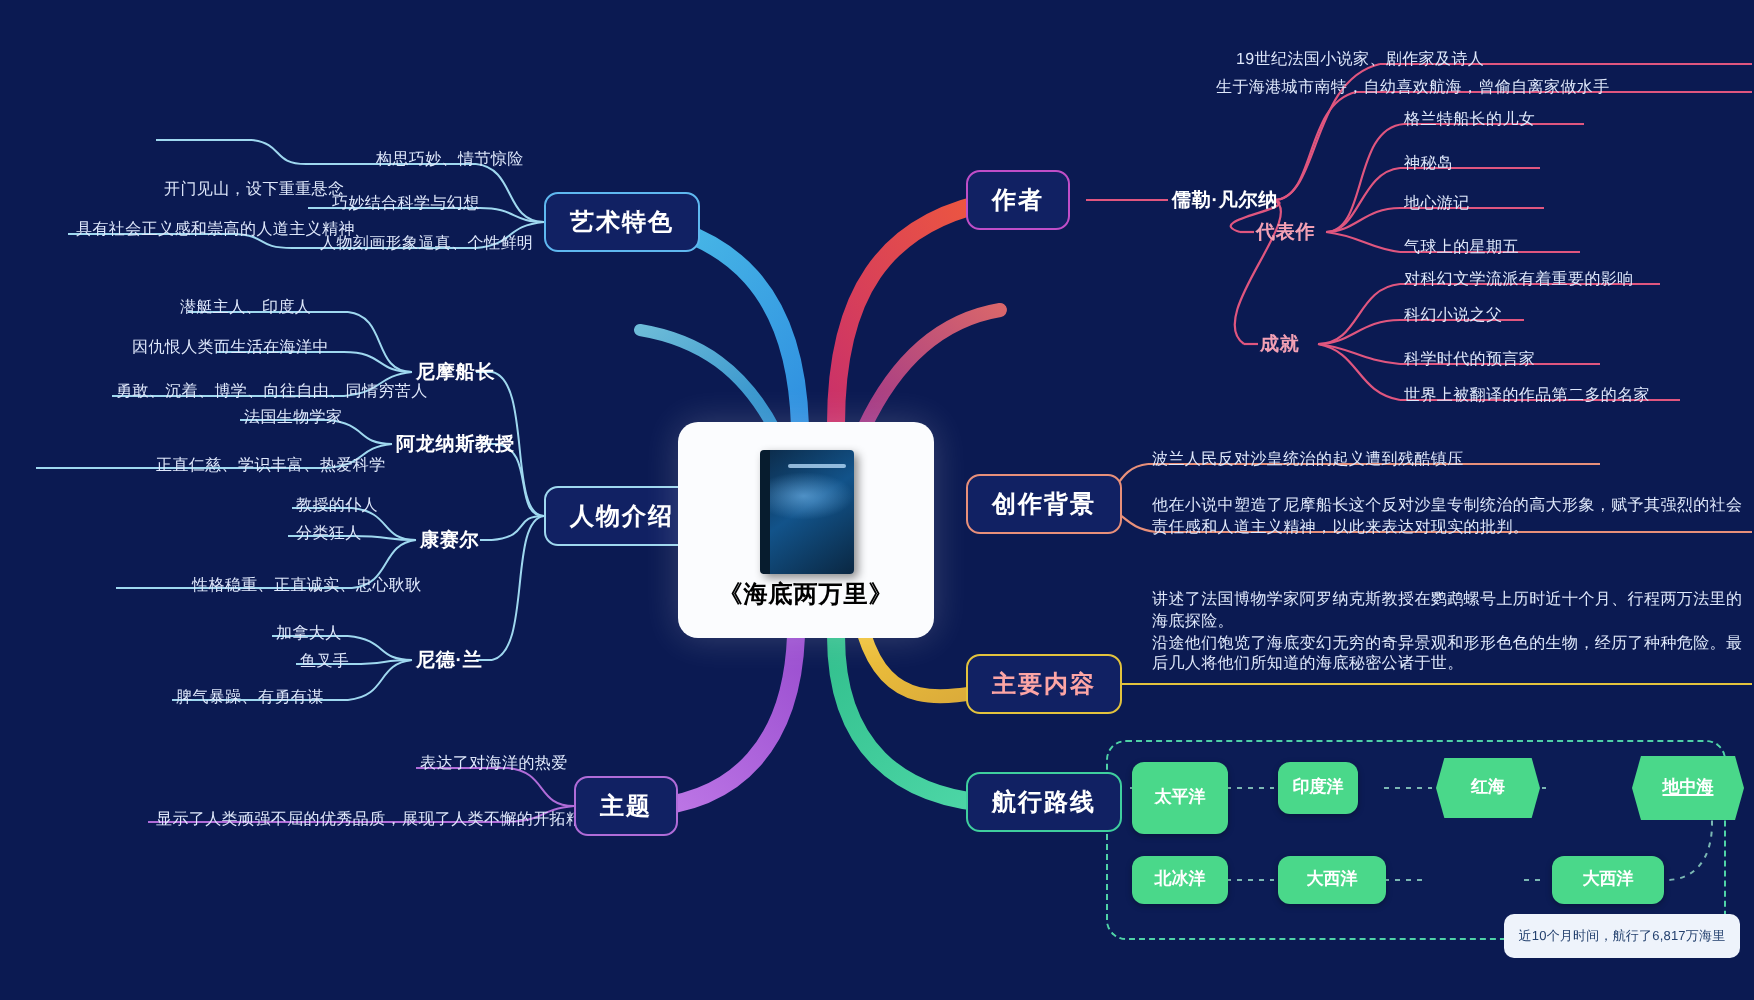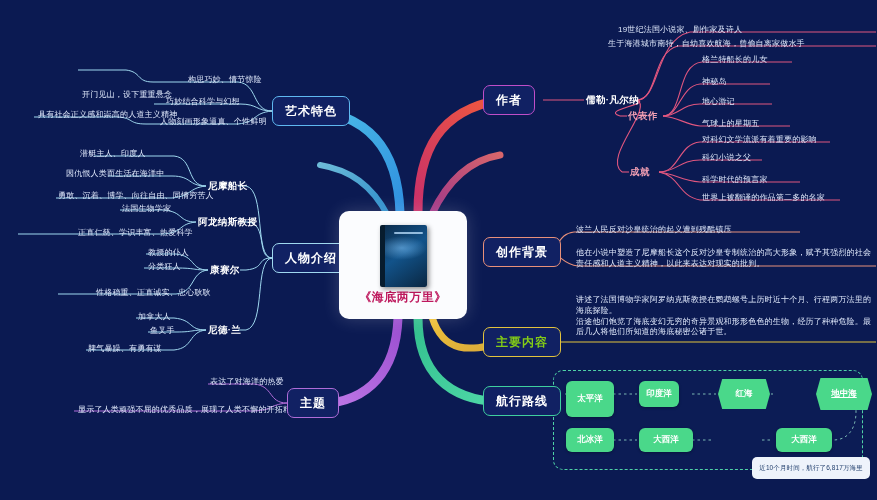--- a/index.html
+++ b/index.html
@@ -38,34 +38,34 @@
   }
   .book:after{
     content:"";position:absolute;left:0;right:0;top:18%;height:40%;
     background:radial-gradient(ellipse at 40% 50%,rgba(130,200,255,.55),rgba(20,70,120,0) 70%);
   }
   .book-title-line{
     position:absolute;left:9px;right:4px;top:7px;height:2px;border-radius:1px;
     background:rgba(190,225,255,.75);
   }
   .center-label{
-    color:#be185d;font-size:12px;font-weight:bold;letter-spacing:.5px;
+    color:#000000;font-size:12px;font-weight:bold;letter-spacing:.5px;
   }
 
   
   .main-node{
     height:30px;padding:0 12px;border-radius:7px;
     background:#112163;
     font-size:12px;font-weight:bold;letter-spacing:1px;
     border:1.6px solid #888;
     z-index:5;
   }
   .mn-author   {left:483px;top:85px;border-color:#c04ec8;color:#ffffff;}
   .mn-bg       {left:483px;top:237px;border-color:#e8907a;color:#ffffff;}
-  .mn-content  {left:483px;top:327px;border-color:#e3c33d;color:#84cc16;}
+  .mn-content  {left:483px;top:327px;border-color:#e3c33d;color:#fca5a5;}
   .mn-route    {left:483px;top:386px;border-color:#3fcf9e;color:#ffffff;}
   .mn-art      {left:272px;top:96px;border-color:#5fb8f0;color:#ffffff;}
   .mn-people   {left:272px;top:243px;border-color:#9fd8ef;color:#ffffff;}
   .mn-theme    {left:287px;top:388px;border-color:#b06cd8;color:#ffffff;}
 
   
   .lvl2{
     position:absolute;font-size:9.5px;font-weight:bold;white-space:nowrap;
     color:#ffffff;letter-spacing:.4px;
   }
@@ -320,21 +320,21 @@
 
   <div class="route-caption">近10个月时间，航行了6,817万海里</div>
 
   <div class="leaf" style="left:188px;top:74px;">构思巧妙、情节惊险</div>
   <div class="leaf" style="left:82px;top:62px;margin-top:27px;">开门见山，设下重重悬念</div>
   <div class="leaf" style="left:166px;top:96px;">巧妙结合科学与幻想</div>
   <div class="leaf" style="left:160px;top:116px;">人物刻画形象逼真、个性鲜明</div>
   <div class="leaf" style="left:38px;top:109px;">具有社会正义感和崇高的人道主义精神</div>
 
   <div class="lvl2" style="left:208px;top:180px;">尼摩船长</div>
-  <div class="leaf" style="left:80px;top:148px;">潜艇主人、印度人</div>
+  <div class="leaf" style="left:90px;top:148px;">潜艇主人、印度人</div>
   <div class="leaf" style="left:66px;top:168px;">因仇恨人类而生活在海洋中</div>
   <div class="leaf" style="left:58px;top:190px;">勇敢、沉着、博学、向往自由、同情穷苦人</div>
 
   <div class="lvl2" style="left:198px;top:216px;">阿龙纳斯教授</div>
   <div class="leaf" style="left:122px;top:203px;">法国生物学家</div>
   <div class="leaf" style="left:78px;top:227px;">正直仁慈、学识丰富、热爱科学</div>
 
   <div class="lvl2" style="left:210px;top:264px;">康赛尔</div>
   <div class="leaf" style="left:148px;top:247px;">教授的仆人</div>
   <div class="leaf" style="left:148px;top:261px;">分类狂人</div>

